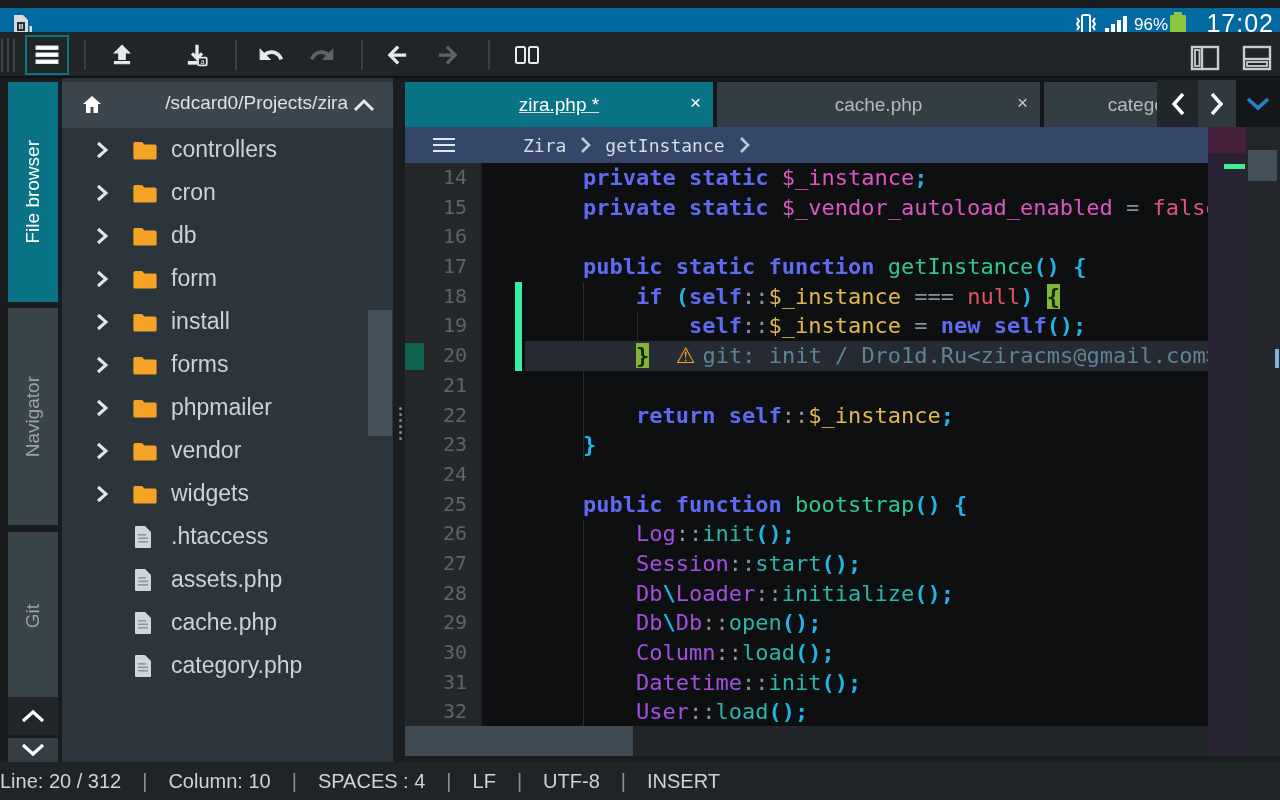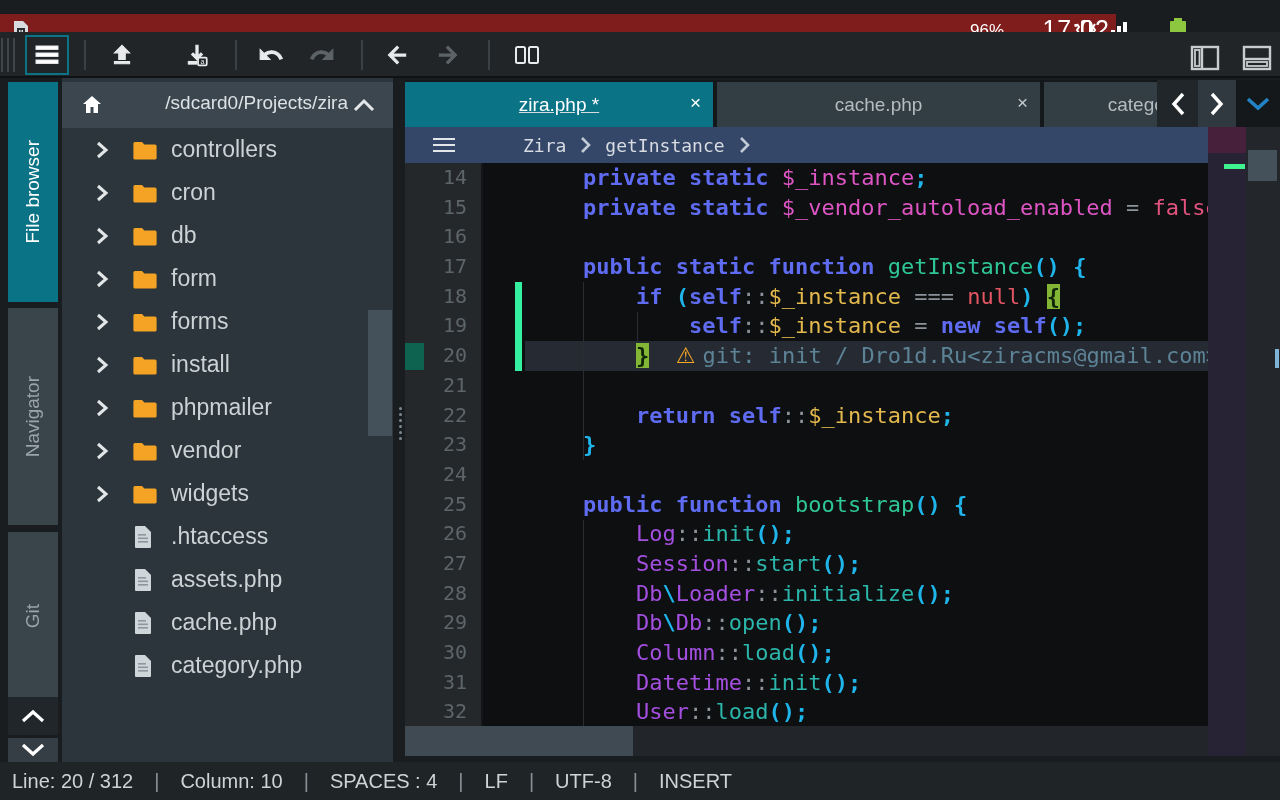--- a/index.html
+++ b/index.html
@@ -3,21 +3,21 @@
 <meta charset="utf-8">
 <style>
   :root{ }
   *{box-sizing:border-box;}
   html,body{margin:0;padding:0;}
   body{width:1280px;height:800px;position:relative;overflow:hidden;
        background:#1A1D1F;font-family:"Liberation Sans",sans-serif;color:#d7dbde;}
   .abs{position:absolute;}
 
   
-  #androidbar{left:0;top:14px;width:1116px;height:32px;background:#7f1d1d;}
+  #androidbar{left:0;top:8px;width:1280px;height:32px;background:#0369a1;}
   #androidbar .time{position:absolute;right:6px;top:1px;font-size:25px;color:#fff;letter-spacing:1px;}
   #androidbar .pct{position:absolute;right:112px;top:7px;font-size:17px;color:#fff;}
   #androidbar svg{position:absolute;}
 
   
   #toolbar{left:0;top:32px;width:1280px;height:46px;background:var(--c-toolbar-bg);border-bottom:2px solid #0f1214;}
   .ridge{position:absolute;top:6px;width:2px;height:34px;background:#3F4548;}
   .tsep{position:absolute;top:8px;width:2px;height:30px;background:#3A4043;}
   .tbtn{position:absolute;top:3px;width:44px;height:40px;display:flex;align-items:center;justify-content:center;cursor:pointer;}
   .tbtn svg{stroke:#E8EAEB;fill:#E8EAEB;}
@@ -106,21 +106,21 @@
   #minimap .top{position:absolute;left:0;top:0;width:38px;height:26px;background:var(--c-minimap-maroon);}
   #minimap .dash{position:absolute;left:16px;top:37px;width:21px;height:5px;background:#3DF28F;}
   #rightcol{left:1246px;top:127px;width:34px;height:629px;background:#23272B;}
   #vhandle{position:absolute;left:2px;top:23px;width:29px;height:31px;background:var(--c-scroll-handle);}
   #cursortick{position:absolute;left:29px;top:222px;width:4px;height:19px;background:#7FB3D8;}
   #hscroll{left:405px;top:726px;width:803px;height:30px;background:#22262A;}
   #hhandle{position:absolute;left:0;top:0;width:228px;height:30px;background:#3F4A52;}
 
   
   #statusbar{left:0;top:762px;width:1280px;height:38px;background:var(--c-statusbar-bg);
-             display:flex;align-items:center;padding-left:12px;font-size:20px;color:#CED3D6;}
+             display:flex;align-items:center;font-size:20px;color:#CED3D6;}
   #statusbar .sep{color:#8A9196;margin:0 21px;}
 </style>
 </head>
 <body>
 
 <div class="abs" id="androidbar">
   <svg style="left:8px;top:4px" width="26" height="26" viewBox="0 0 26 26">
     <path d="M6 3h9l5 5v15H6z" fill="#d9dcde"></path>
     <rect x="9" y="10" width="8" height="9" fill="#2a2d2f"></rect>
     <rect x="11" y="12" width="1.5" height="5" fill="#d9dcde"></rect>
@@ -310,34 +310,34 @@
         <span class="chev">
           <svg width="14" height="20" viewBox="0 0 14 20">
             <path d="M3 3l8 7-8 7" fill="none" stroke="#E2E6E8" stroke-width="3"></path>
           </svg>
         </span>
         <span class="fic">
           <svg width="24" height="20" viewBox="0 0 24 20">
             <path d="M2 2h7l2.4 2.6H22a1.6 1.6 0 0 1 1.6 1.6V18a1.6 1.6 0 0 1-1.6 1.6H2A1.6 1.6 0 0 1 .4 18V3.6A1.6 1.6 0 0 1 2 2z" fill="var(--c-folder-orange)"></path>
           </svg>
         </span>
+        <span class="lbl">install</span>
+      </div>
+      <div class="frow">
+        <span class="chev">
+          <svg width="14" height="20" viewBox="0 0 14 20">
+            <path d="M3 3l8 7-8 7" fill="none" stroke="#E2E6E8" stroke-width="3"></path>
+          </svg>
+        </span>
+        <span class="fic">
+          <svg width="24" height="20" viewBox="0 0 24 20">
+            <path d="M2 2h7l2.4 2.6H22a1.6 1.6 0 0 1 1.6 1.6V18a1.6 1.6 0 0 1-1.6 1.6H2A1.6 1.6 0 0 1 .4 18V3.6A1.6 1.6 0 0 1 2 2z" fill="var(--c-folder-orange)"></path>
+          </svg>
+        </span>
         <span class="lbl">forms</span>
-      </div>
-      <div class="frow">
-        <span class="chev">
-          <svg width="14" height="20" viewBox="0 0 14 20">
-            <path d="M3 3l8 7-8 7" fill="none" stroke="#E2E6E8" stroke-width="3"></path>
-          </svg>
-        </span>
-        <span class="fic">
-          <svg width="24" height="20" viewBox="0 0 24 20">
-            <path d="M2 2h7l2.4 2.6H22a1.6 1.6 0 0 1 1.6 1.6V18a1.6 1.6 0 0 1-1.6 1.6H2A1.6 1.6 0 0 1 .4 18V3.6A1.6 1.6 0 0 1 2 2z" fill="var(--c-folder-orange)"></path>
-          </svg>
-        </span>
-        <span class="lbl">install</span>
       </div>
       <div class="frow">
         <span class="chev">
           <svg width="14" height="20" viewBox="0 0 14 20">
             <path d="M3 3l8 7-8 7" fill="none" stroke="#E2E6E8" stroke-width="3"></path>
           </svg>
         </span>
         <span class="fic">
           <svg width="24" height="20" viewBox="0 0 24 20">
             <path d="M2 2h7l2.4 2.6H22a1.6 1.6 0 0 1 1.6 1.6V18a1.6 1.6 0 0 1-1.6 1.6H2A1.6 1.6 0 0 1 .4 18V3.6A1.6 1.6 0 0 1 2 2z" fill="var(--c-folder-orange)"></path>

